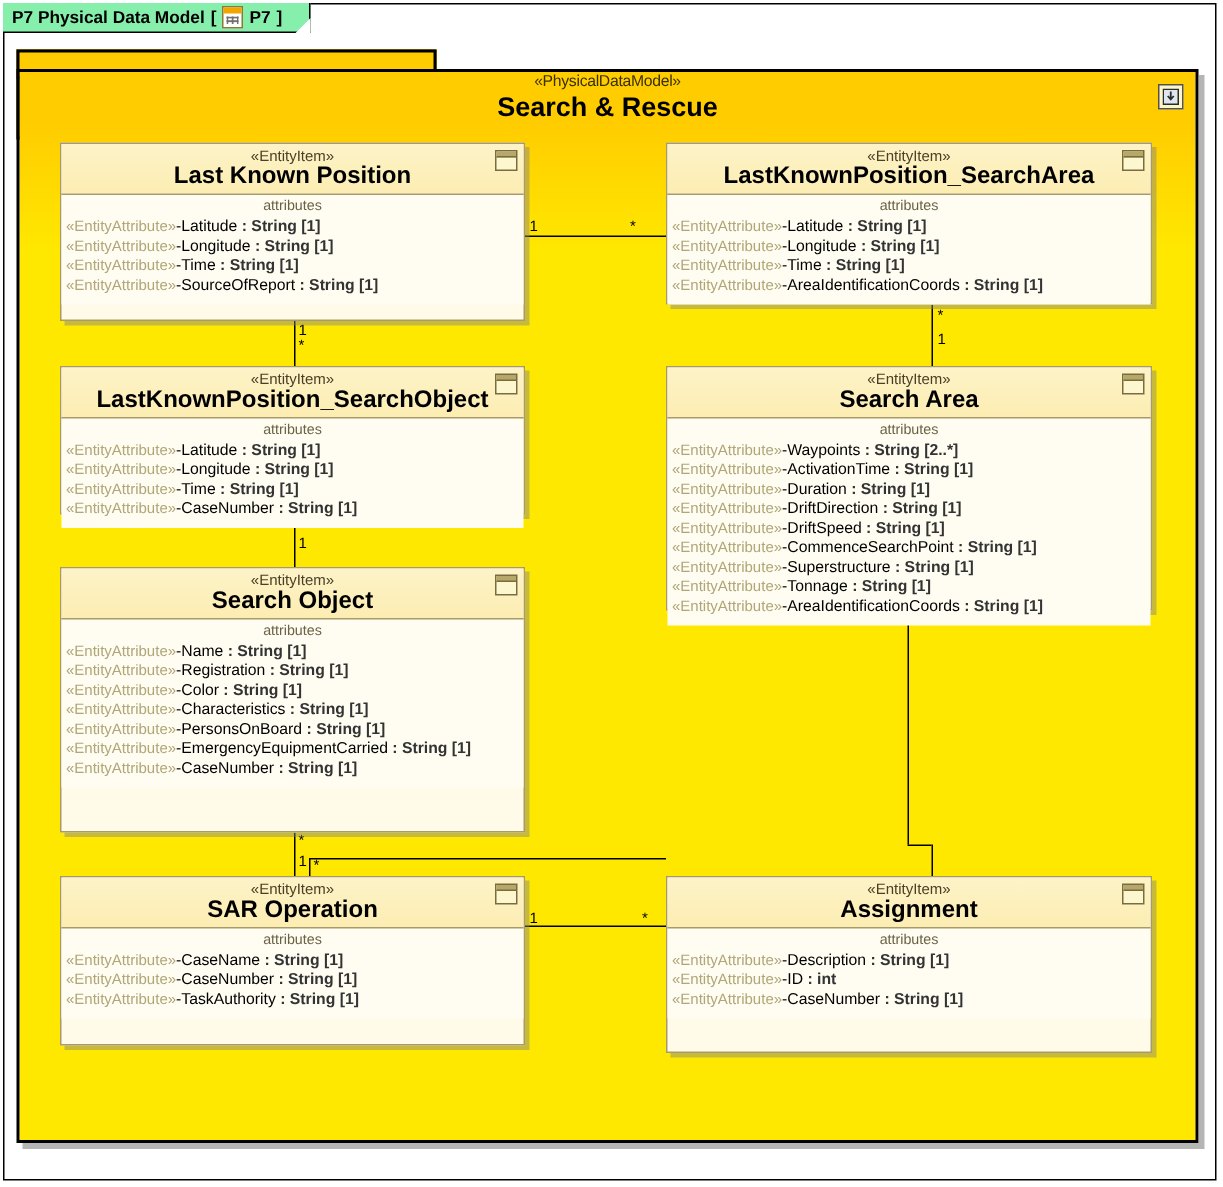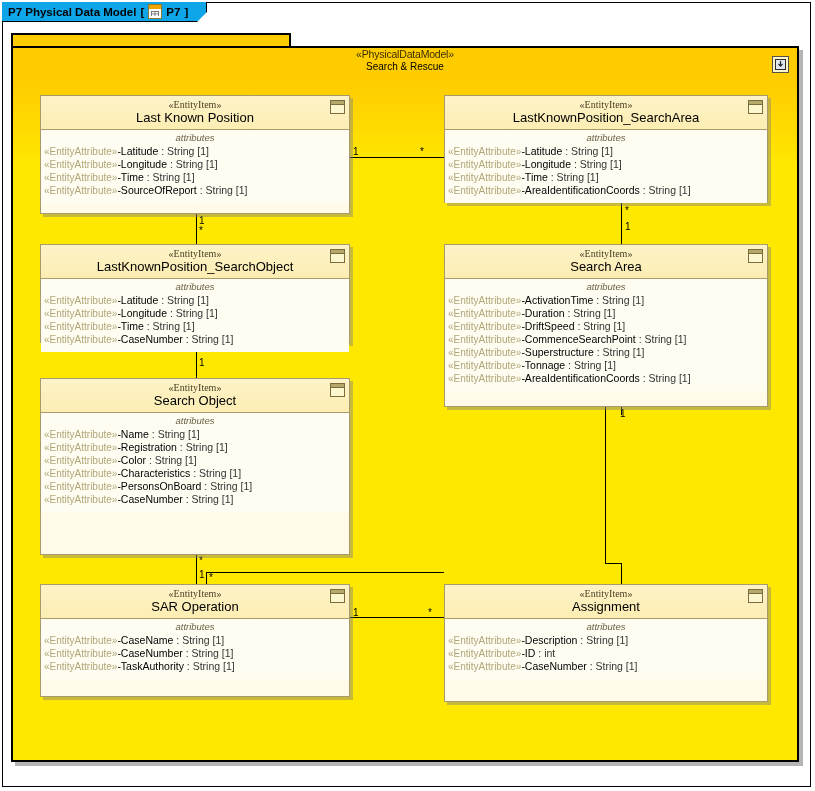--- a/index.html
+++ b/index.html
@@ -30,21 +30,21 @@
     background: #ffffff;
   }
   .frame-tab {
     position: absolute;
     left: 2px;
     top: 2px;
     height: 20px;
     border: 1px solid #000000;
     border-top: none;
     border-left: none;
-    background: #0ea5e9;
+    background: #86efac;
     box-sizing: border-box;
     padding: 0 18px 0 6px;
     display: flex;
     align-items: center;
     gap: 4px;
     font-size: 11.5px;
     font-weight: bold;
     color: #000000;
     white-space: nowrap;
     z-index: 6;
@@ -130,22 +130,22 @@
     width: 100%;
     text-align: center;
     pointer-events: none;
   }
   .pdm-stereotype {
     font-size: 10.5px;
     color: #3a3000;
     letter-spacing: -0.2px;
   }
   .pdm-name {
-    font-size: 10px;
-    font-weight: normal;
+    font-size: 18px;
+    font-weight: bold;
     color: #000000;
     margin-top: 1px;
   }
   .pdm-corner-icon {
     position: absolute;
     right: 8px;
     top: 8px;
     width: 17px;
     height: 17px;
     border: 1px solid #55504a;
@@ -170,25 +170,24 @@
     background: linear-gradient(to bottom, #fdf3c8, #fcedb2);
     border-bottom: 1px solid #a89a6a;
     padding: 3px 0 4px 0;
     position: relative;
     text-align: center;
   }
   .entity-stereotype {
     font-size: 10px;
     color: #4a4026;
     line-height: 12px;
-    font-family: Liberation Serif, serif;
   }
   .entity-name {
-    font-size: 13px;
-    font-weight: normal;
+    font-size: 16px;
+    font-weight: bold;
     color: #000000;
     line-height: 14px;
   }
   .entity-icon {
     position: absolute;
     right: 4px;
     top: 4px;
     width: 15px;
     height: 14px;
     border: 1px solid #7a6c3c;
@@ -202,38 +201,37 @@
     background: #b5a86a;
     border-bottom: 1px solid #7a6c3c;
   }
   .entity-body {
     padding: 2px 0 6px 0;
     background: #fffdf2;
   }
   .attr-caption {
     text-align: center;
     font-size: 9.5px;
-    font-style: italic;
     color: #6b6244;
     line-height: 12px;
     margin-bottom: 1px;
   }
   .attr-row {
     font-size: 10.5px;
     line-height: 12px;
     color: #1a1a1a;
     white-space: nowrap;
     padding-left: 3px;
   }
   .attr-stereo {
     color: #b0a678;
     font-size: 10px;
   }
   .attr-name { color: #000000; text-align: right; }
-  .attr-type { color: #333333; }
+  .attr-type { color: #333333; font-weight: bold; }
 
   
   .conn {
     position: absolute;
     background: #000000;
     z-index: 4;
   }
   .conn-h { height: 1px; }
   .conn-v { width: 1px; }
   .mult {
@@ -357,22 +355,24 @@
   </div>
 
   <div class="entity" style="left:444px; top:244px; width:324px; height:163px;">
     <div class="entity-header">
       <div class="entity-stereotype">«EntityItem»</div>
       <div class="entity-name">Search Area</div>
       <div class="entity-icon"></div>
     </div>
     <div class="entity-body">
       <div class="attr-caption">attributes</div>
+      <div class="attr-row"><span class="attr-stereo">«EntityAttribute»</span><span class="attr-name">-Waypoints</span><span class="attr-type"> : String [2..*]</span></div>
       <div class="attr-row"><span class="attr-stereo">«EntityAttribute»</span><span class="attr-name">-ActivationTime</span><span class="attr-type"> : String [1]</span></div>
       <div class="attr-row"><span class="attr-stereo">«EntityAttribute»</span><span class="attr-name">-Duration</span><span class="attr-type"> : String [1]</span></div>
+      <div class="attr-row"><span class="attr-stereo">«EntityAttribute»</span><span class="attr-name">-DriftDirection</span><span class="attr-type"> : String [1]</span></div>
       <div class="attr-row"><span class="attr-stereo">«EntityAttribute»</span><span class="attr-name">-DriftSpeed</span><span class="attr-type"> : String [1]</span></div>
       <div class="attr-row"><span class="attr-stereo">«EntityAttribute»</span><span class="attr-name">-CommenceSearchPoint</span><span class="attr-type"> : String [1]</span></div>
       <div class="attr-row"><span class="attr-stereo">«EntityAttribute»</span><span class="attr-name">-Superstructure</span><span class="attr-type"> : String [1]</span></div>
       <div class="attr-row"><span class="attr-stereo">«EntityAttribute»</span><span class="attr-name">-Tonnage</span><span class="attr-type"> : String [1]</span></div>
       <div class="attr-row"><span class="attr-stereo">«EntityAttribute»</span><span class="attr-name">-AreaIdentificationCoords</span><span class="attr-type"> : String [1]</span></div>
     </div>
   </div>
 
   <div class="entity" style="left:40px; top:378px; width:310px; height:177px;">
     <div class="entity-header">
@@ -380,20 +380,21 @@
       <div class="entity-name">Search Object</div>
       <div class="entity-icon"></div>
     </div>
     <div class="entity-body">
       <div class="attr-caption">attributes</div>
       <div class="attr-row"><span class="attr-stereo">«EntityAttribute»</span><span class="attr-name">-Name</span><span class="attr-type"> : String [1]</span></div>
       <div class="attr-row"><span class="attr-stereo">«EntityAttribute»</span><span class="attr-name">-Registration</span><span class="attr-type"> : String [1]</span></div>
       <div class="attr-row"><span class="attr-stereo">«EntityAttribute»</span><span class="attr-name">-Color</span><span class="attr-type"> : String [1]</span></div>
       <div class="attr-row"><span class="attr-stereo">«EntityAttribute»</span><span class="attr-name">-Characteristics</span><span class="attr-type"> : String [1]</span></div>
       <div class="attr-row"><span class="attr-stereo">«EntityAttribute»</span><span class="attr-name">-PersonsOnBoard</span><span class="attr-type"> : String [1]</span></div>
+      <div class="attr-row"><span class="attr-stereo">«EntityAttribute»</span><span class="attr-name">-EmergencyEquipmentCarried</span><span class="attr-type"> : String [1]</span></div>
       <div class="attr-row"><span class="attr-stereo">«EntityAttribute»</span><span class="attr-name">-CaseNumber</span><span class="attr-type"> : String [1]</span></div>
     </div>
   </div>
 
   <div class="entity" style="left:40px; top:584px; width:310px; height:113px;">
     <div class="entity-header">
       <div class="entity-stereotype">«EntityItem»</div>
       <div class="entity-name">SAR Operation</div>
       <div class="entity-icon"></div>
     </div>

